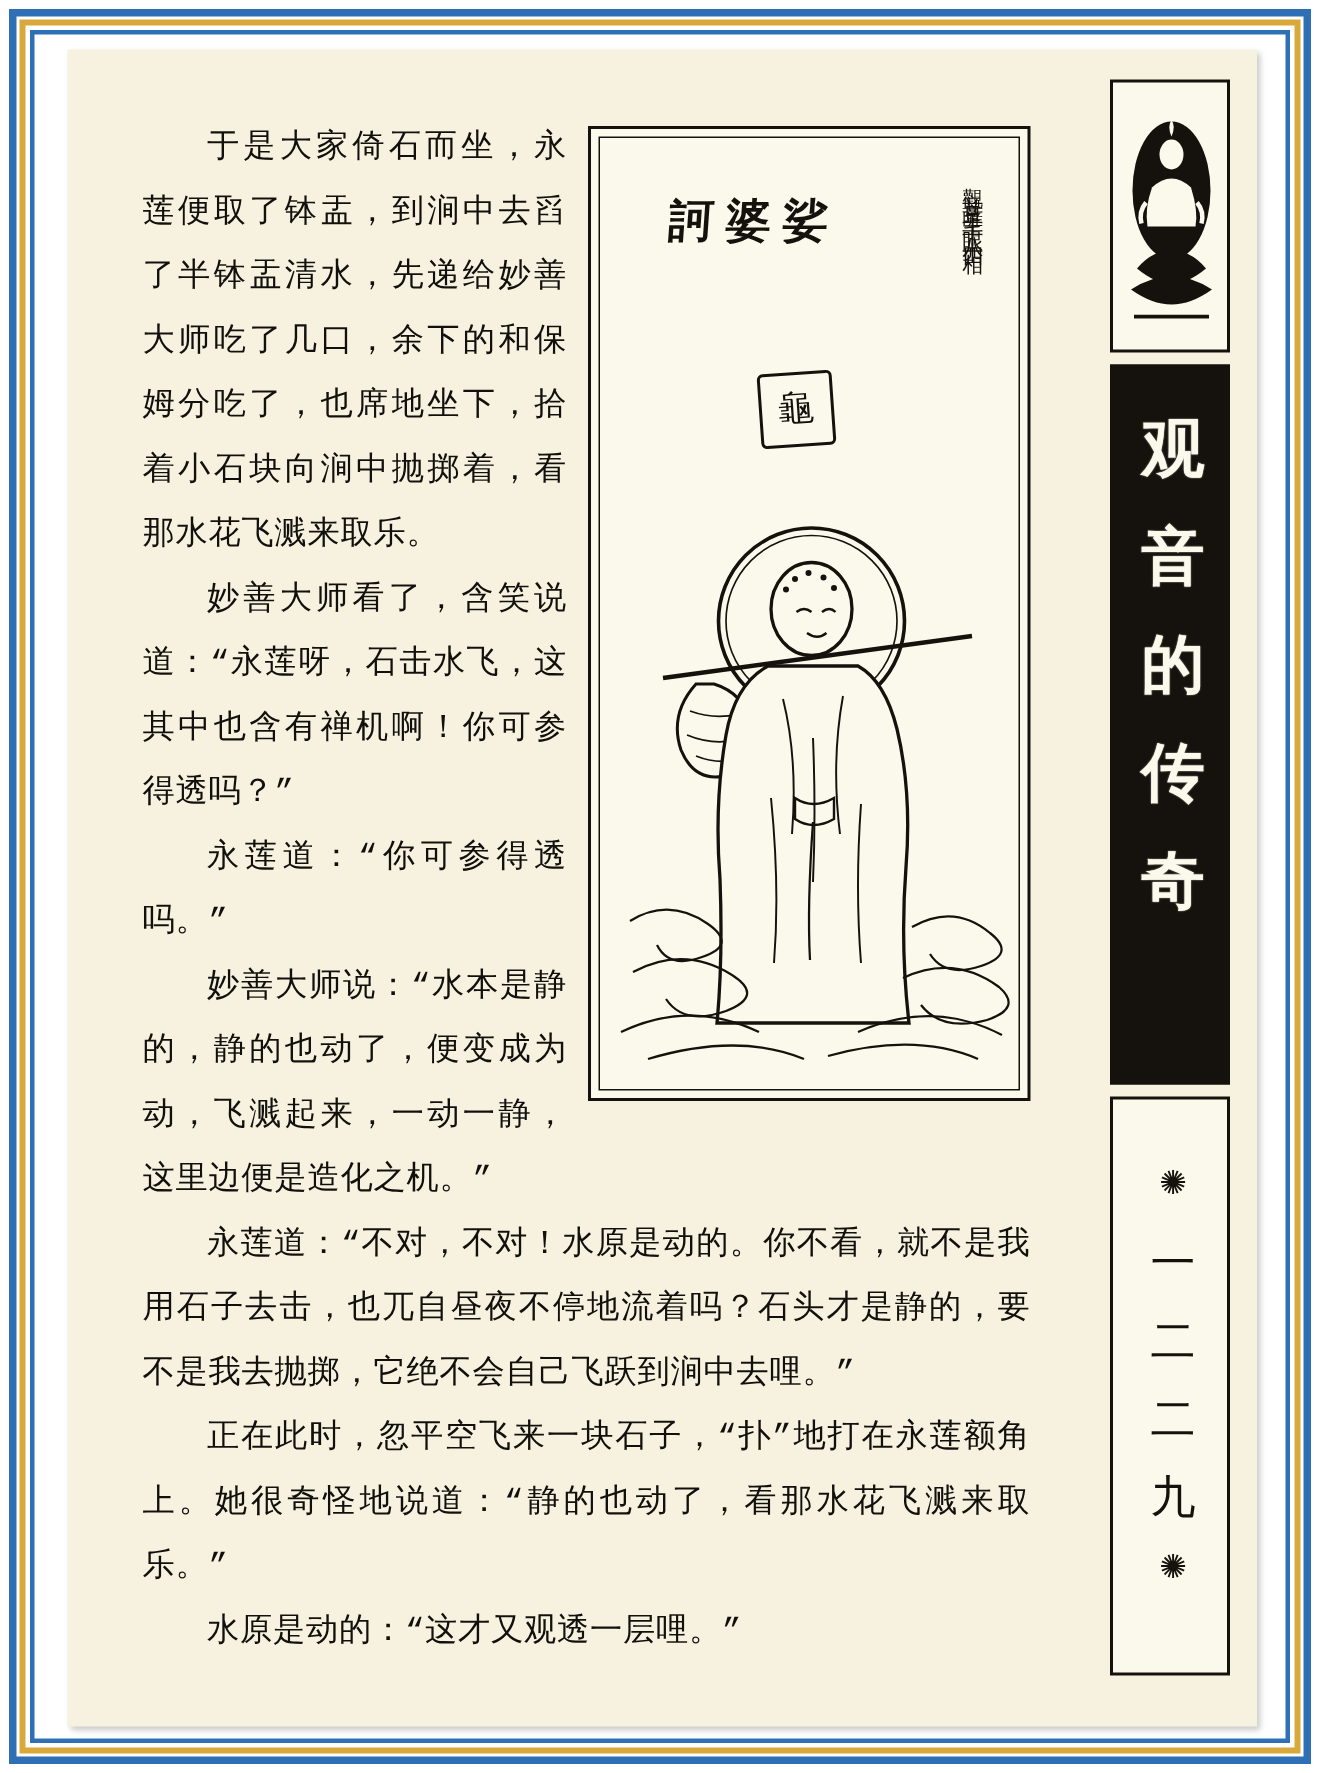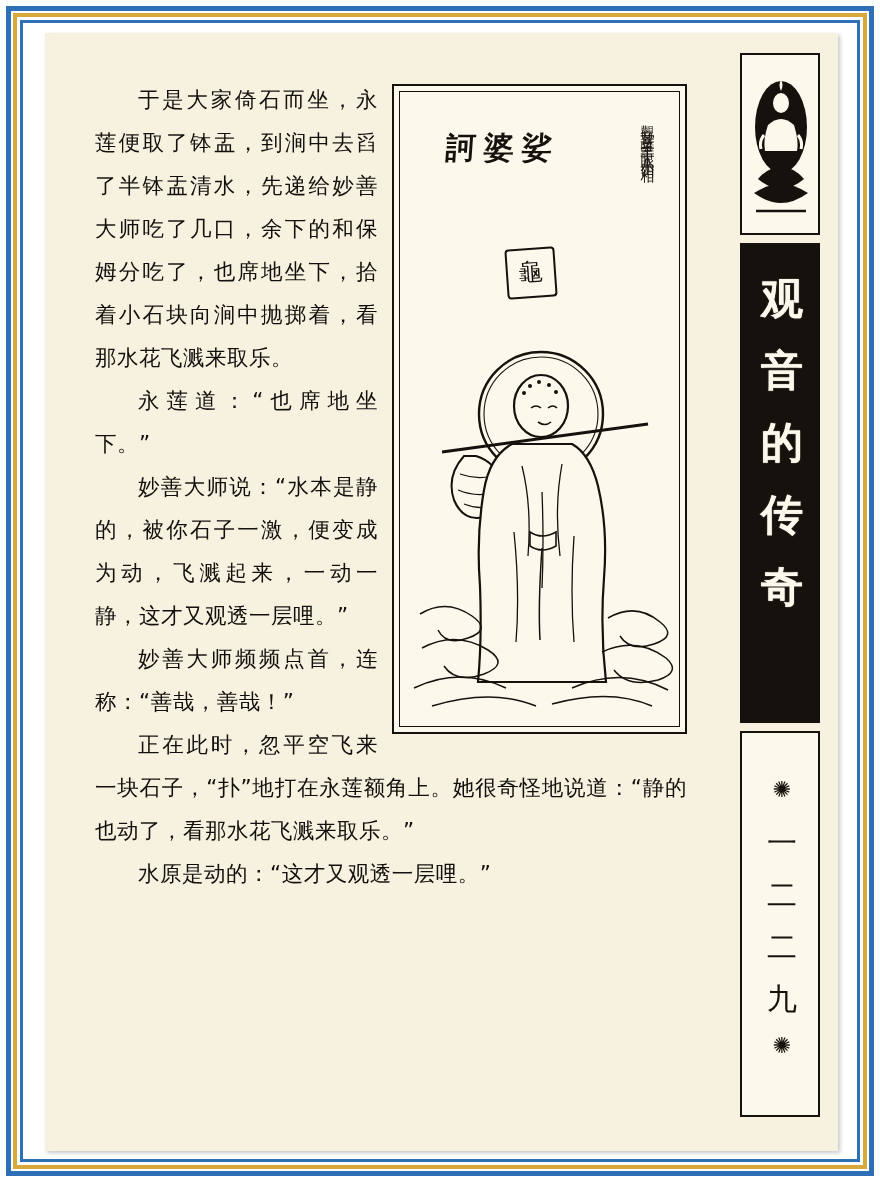--- a/index.html
+++ b/index.html
@@ -69,20 +69,21 @@
     font-family: "DejaVu Sans", "Liberation Sans", sans-serif;
     font-size: 21.5px;
     line-height: 43px;
     color: #12100c;
     letter-spacing: 0.5px;
     text-align: justify;
   }
   .para {
     margin: 0;
     text-indent: 2em;
+    font-family: Liberation Mono, monospace;
   }
   
   .figure-float {
     float: right;
     width: 295px;
     margin: 6px 0 6px 14px;
     shape-margin: 6px;
   }
 
   
@@ -299,23 +300,24 @@
               <path d="M12 392 q46 -22 92 0 M170 392 q50 -22 96 2"></path>
               <path d="M30 410 q60 -18 104 0 M150 408 q58 -16 100 2"></path>
             </g>
           </svg>
 
           <div class="fig-caption" style="top:auto;bottom:-34px;">观音菩萨千手千眼八十四相之一</div>
         </div>
       </div>
 
       <p class="para">于是大家倚石而坐，永莲便取了钵盂，到涧中去舀了半钵盂清水，先递给妙善大师吃了几口，余下的和保姆分吃了，也席地坐下，拾着小石块向涧中抛掷着，看那水花飞溅来取乐。</p>
-      <p class="para">永莲道：“也席地坐下。”</p>
-      <p class="para">妙善大师说：“水本是静的，被你石子一激，便变成为动，飞溅起来，一动一静，这才又观透一层哩。”</p>
-      <p class="para">妙善大师频频点首，连称：“善哉，善哉！”</p>
+      <p class="para">妙善大师看了，含笑说道：“永莲呀，石击水飞，这其中也含有禅机啊！你可参得透吗？”</p>
+      <p class="para">永莲道：“你可参得透吗。”</p>
+      <p class="para">妙善大师说：“水本是静的，静的也动了，便变成为动，飞溅起来，一动一静，这里边便是造化之机。”</p>
+      <p class="para">永莲道：“不对，不对！水原是动的。你不看，就不是我用石子去击，也兀自昼夜不停地流着吗？石头才是静的，要不是我去抛掷，它绝不会自己飞跃到涧中去哩。”</p>
       <p class="para">正在此时，忽平空飞来一块石子，“扑”地打在永莲额角上。她很奇怪地说道：“静的也动了，看那水花飞溅来取乐。”</p>
       <p class="para">水原是动的：“这才又观透一层哩。”</p>
 
     </div>
 
     <div class="spine">
 
       <div class="spine-cell spine-top">
         <svg class="emblem" viewBox="0 0 58 152">
 

